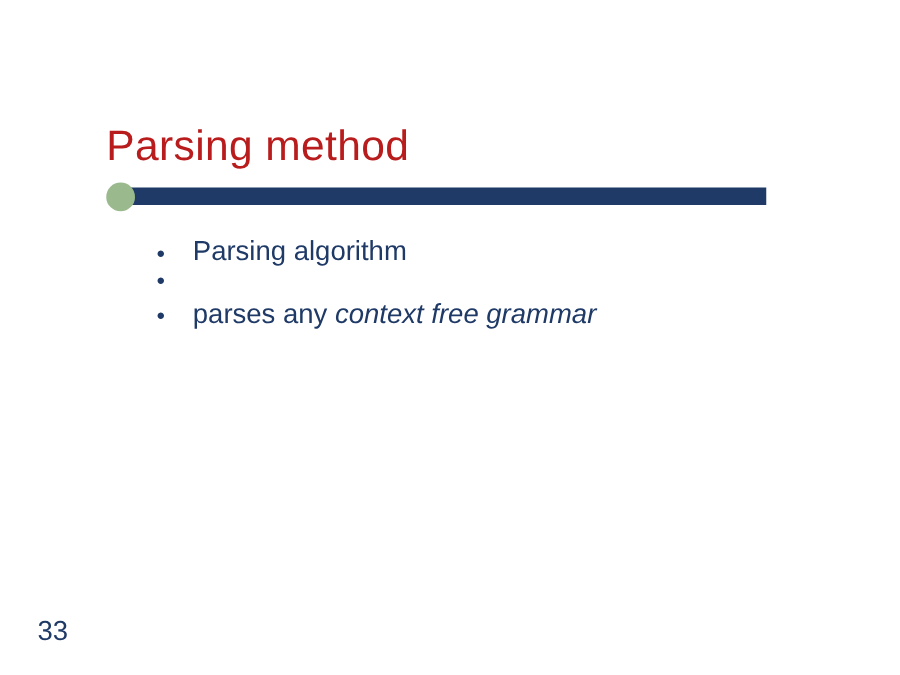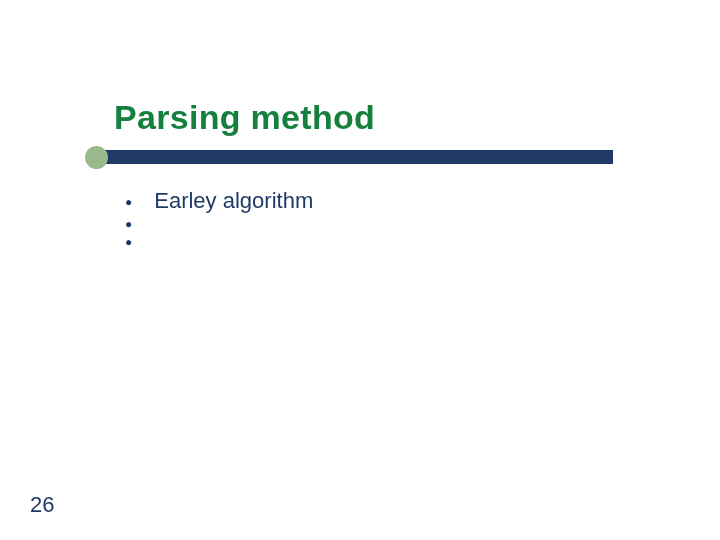--- a/index.html
+++ b/index.html
@@ -15,24 +15,23 @@
   .slide {
     width: 720px;
     height: 540px;
     position: relative;
   }
   .title {
     position: absolute;
     top: 98px;
     left: 85px;
     font-size: 34px;
-    font-weight: bold;
-    color: #15803d;
+    font-weight: normal;
+    color: #b91c1c;
     letter-spacing: 0.3px;
-    margin-left: 29px;
   }
   .accent-circle {
     position: absolute;
     top: 146px;
     left: 85px;
     width: 23px;
     height: 23px;
     border-radius: 50%;
     background: #9ab98c;
     z-index: 2;
@@ -84,24 +83,25 @@
 <body>
 
 <div class="slide">
   <div class="title">Parsing method</div>
   <div class="accent-circle"></div>
   <div class="accent-bar"></div>
 
   <div class="bullets">
     <div class="bullet">
       <span class="dot">●</span>
-      <span class="txt">Earley algorithm</span>
+      <span class="txt">Parsing algorithm</span>
     </div>
     <div class="bullet">
       <span class="dot">●</span>
     </div>
     <div class="bullet">
       <span class="dot">●</span>
+      <span class="txt">parses any <span class="italic">context free grammar</span></span>
     </div>
   </div>
 
-  <div class="page-no">26</div>
+  <div class="page-no">33</div>
 </div>
 
 </body></html>

